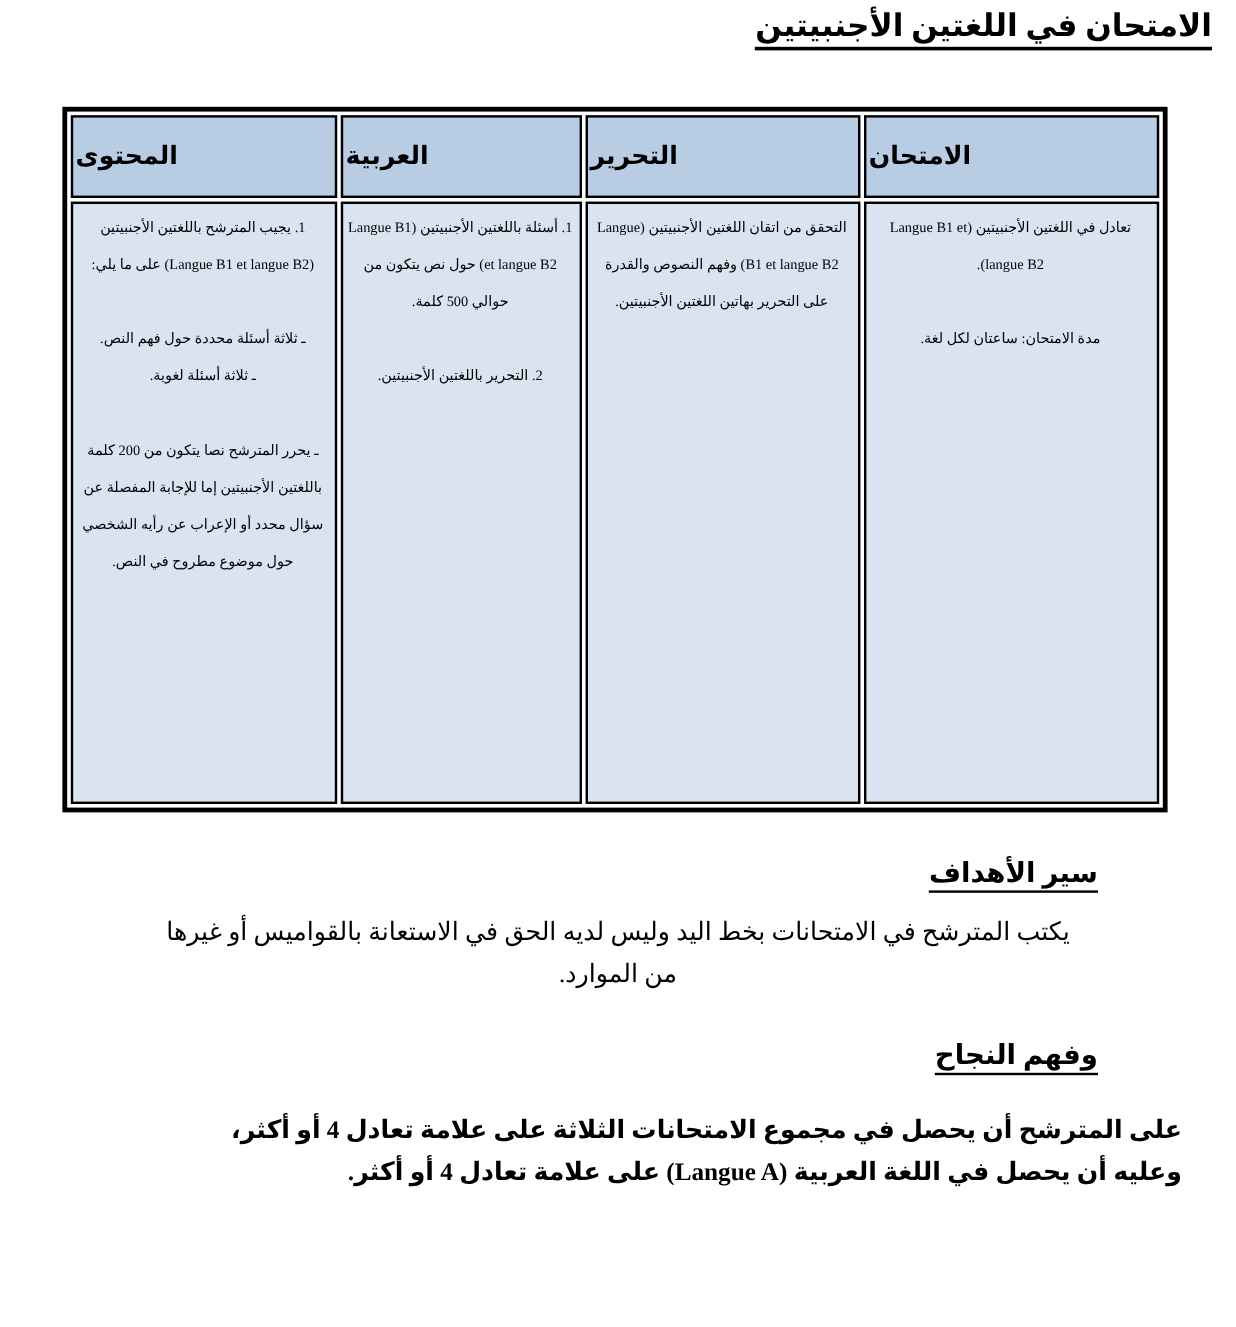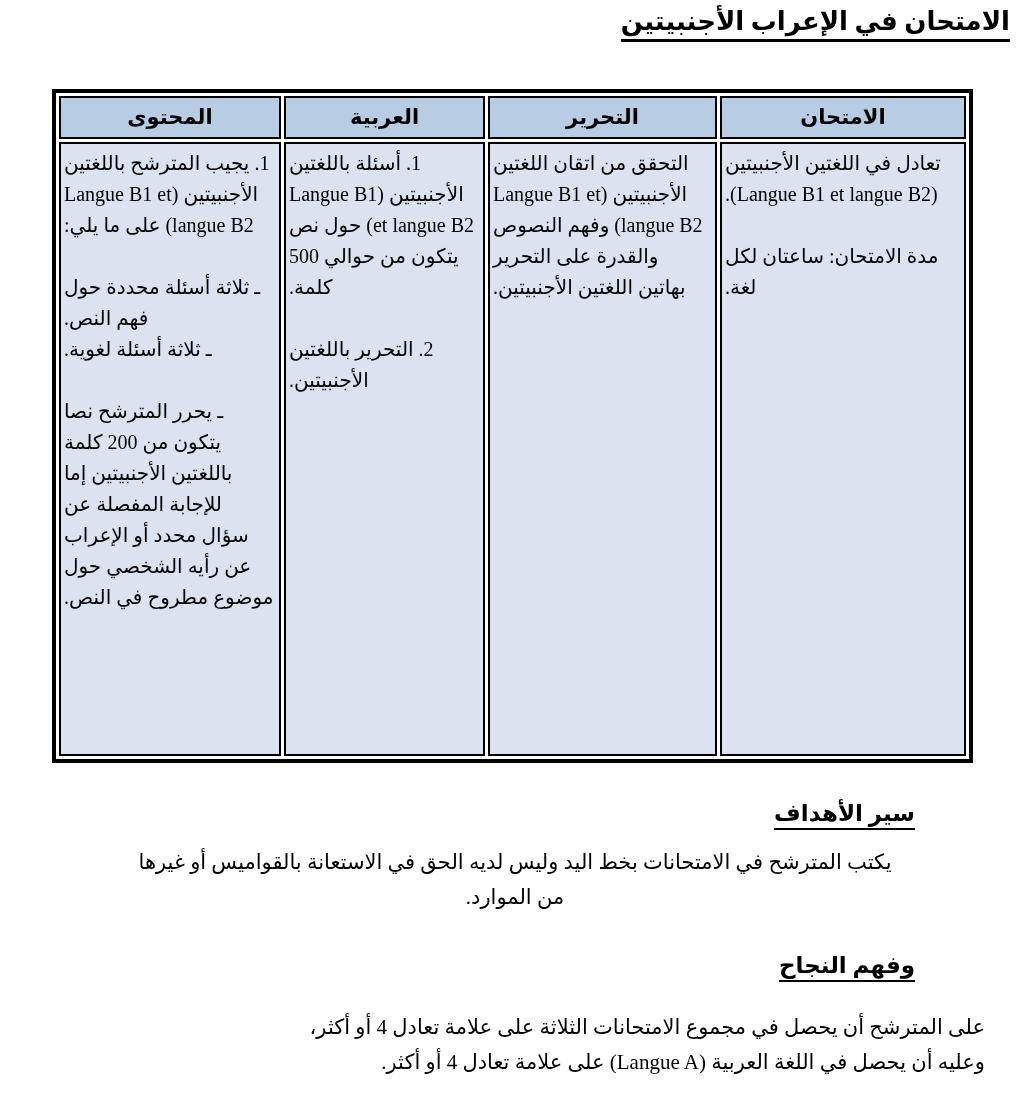--- a/index.html
+++ b/index.html
@@ -39,33 +39,33 @@
     border-collapse:separate;
     border-spacing:3px;
     table-layout:fixed;
     background:var(--page-bg);
   }
   table.exam-table th{
     background:var(--header-bg);
     border:2px solid var(--border);
     font-size:21px;
     font-weight:bold;
-    text-align:center;
-    padding:7px 2px;
+    text-align:left;
+    padding:20px 2px;
   }
   table.exam-table td{
     background:var(--cell-bg);
     border:2px solid var(--border);
-    font-size:20px;
-    text-align:left;
+    font-size:12px;
+    text-align:center;
     vertical-align:top;
     padding:4px 5px 10px 3px;
     line-height:31px;
     white-space:pre-line;
-    height:614px;
+    height:502px;
   }
   .col-exam{width:246px;}
   .col-objectives{width:229px;}
   .col-structure{width:201px;}
   .col-content{width:222px;}
   h2.section-heading{
     margin:36px 115px 0 0;
     text-align:right;
     font-size:23px;
     font-weight:bold;
@@ -76,26 +76,26 @@
     padding-bottom:2px;
   }
   p.section-body{
     margin:20px 45px 0 45px;
     text-align:right;
     font-size:21px;
     line-height:35px;
     white-space:pre-line;
   }
   p.section-body.first{margin-top:17px;text-align:center;}
-  p.section-body.last{margin-top:29px;}
+  p.section-body.last{margin-top:29px;font-weight:bold;}
 </style>
 </head>
 <body>
 
-<h1 class="page-title"><span class="underlined">الامتحان في الإعراب الأجنبيتين</span></h1>
+<h1 class="page-title"><span class="underlined">الامتحان في اللغتين الأجنبيتين</span></h1>
 
 <table class="exam-table">
   <colgroup>
     <col class="col-exam">
     <col class="col-objectives">
     <col class="col-structure">
     <col class="col-content">
   </colgroup>
   <thead>
     <tr>

